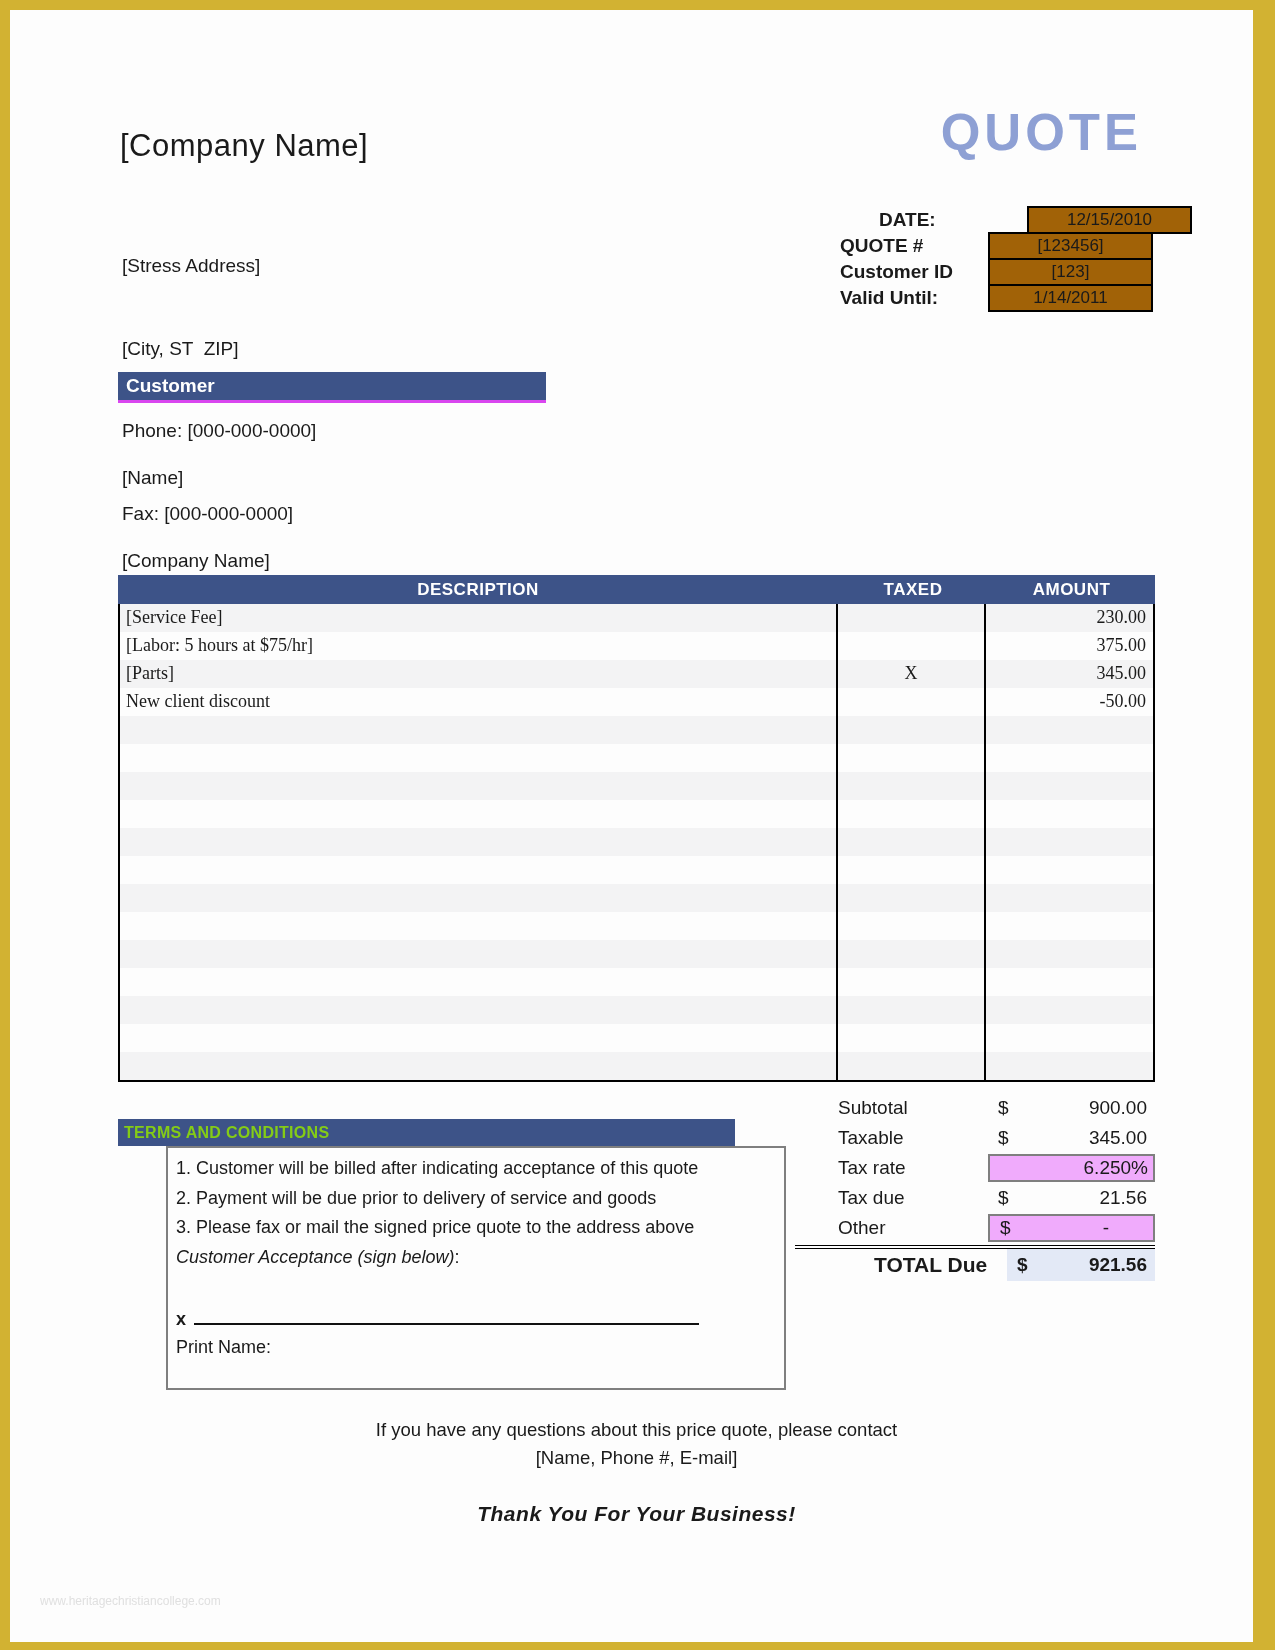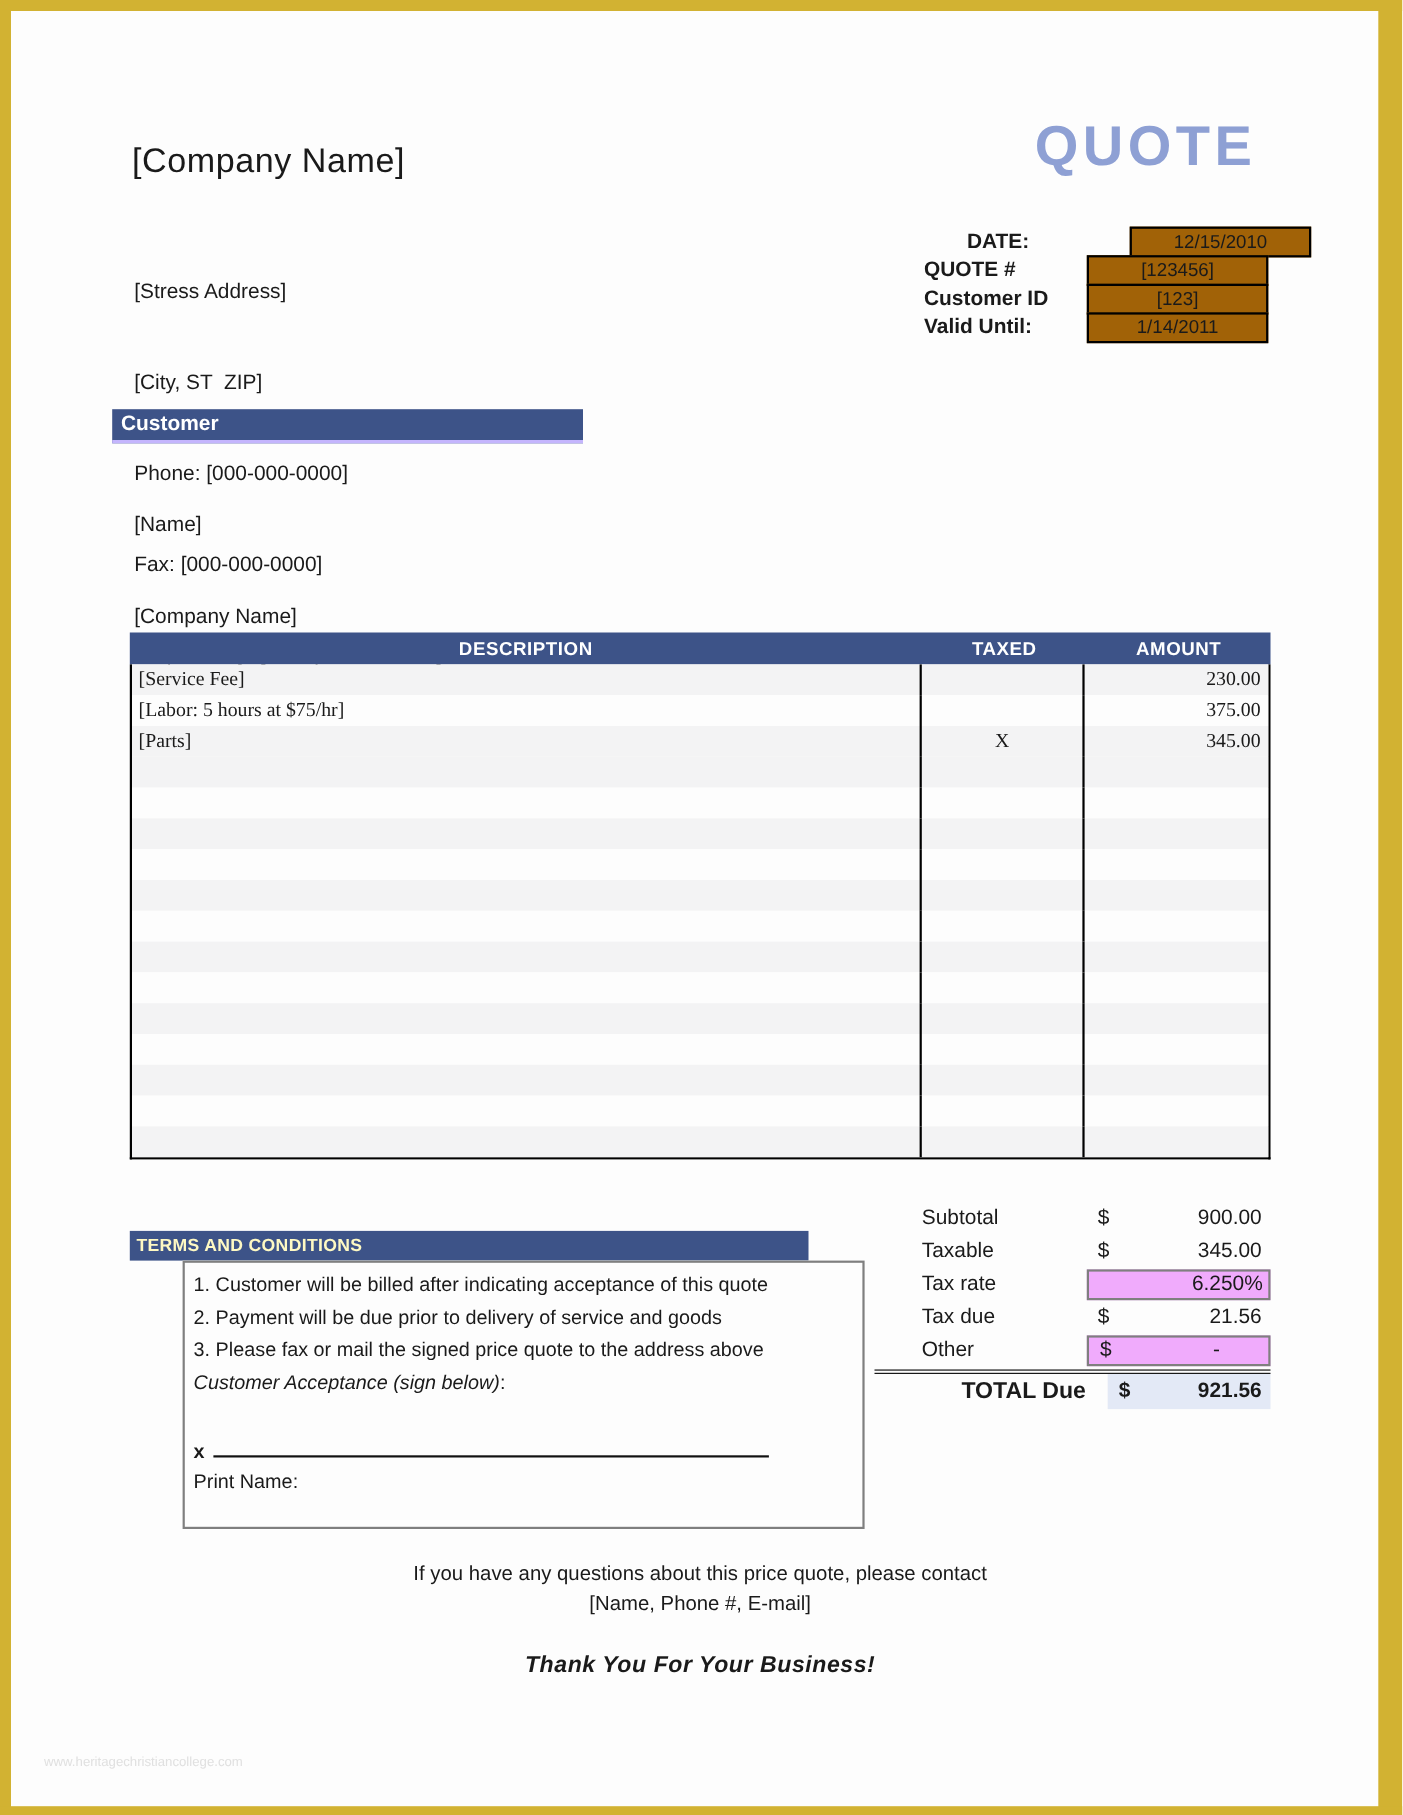--- a/index.html
+++ b/index.html
@@ -25,22 +25,22 @@
 
   
   .meta-block{position:absolute;left:840px;top:206px;}
   .meta-row{display:flex;height:28px;align-items:center;margin-top:-2px;}
   .meta-row:first-child{margin-top:0;margin-left:39px;}
   .meta-label{width:148px;font-weight:bold;font-size:19px;}
   .meta-box{width:165px;height:28px;border:2px solid #000;box-sizing:border-box;
             display:flex;align-items:center;justify-content:center;font-size:17px;background:#a16207;}
 
   
-  .cust-bar{position:absolute;left:102px;top:372px;width:420px;height:28px;background:#3d5388;
-            border-bottom:3px solid #c4b5fd;color:#fff;font-weight:bold;font-size:19px;
+  .cust-bar{position:absolute;left:118px;top:372px;width:420px;height:28px;background:#3d5388;
+            border-bottom:3px solid #d946ef;color:#fff;font-weight:bold;font-size:19px;
             line-height:28px;padding-left:8px;box-sizing:content-box;}
   .cust-lines{position:absolute;left:122px;top:409px;font-size:19px;line-height:27.5px;white-space:pre-wrap;}
 
   
   .items{position:absolute;left:118px;top:575px;width:1037px;}
   .items-header{display:flex;height:29px;background:#3d5388;color:#fff;font-weight:bold;font-size:17px;}
   .ih-cell{display:flex;align-items:center;justify-content:center;letter-spacing:.5px;}
   .ih-desc{width:720px;}
   .ih-taxed{width:150px;}
   .ih-amount{width:167px;}
@@ -63,21 +63,21 @@
   .t-amt.pct{padding-right:5px;}
   .t-amt.dash{padding-right:44px;}
   .t-sep{position:absolute;left:-43px;width:360px;border-top:4px double #000;margin-top:2px;}
   .t-row.total{margin-top:6px;height:32px;margin-left:36px;}
   .t-row.total .t-label{font-size:21px;font-weight:bold;}
   .t-row.total .t-val{background:#e3e9f6;height:32px;}
   .t-row.total .t-cur,.t-row.total .t-amt{font-weight:bold;}
 
   
   .terms-bar{position:absolute;left:118px;top:1119px;width:611px;height:27px;background:#3d5388;
-             color:#fef9c3;font-weight:bold;font-size:16px;line-height:27px;padding-left:6px;letter-spacing:.3px;}
+             color:#84cc16;font-weight:bold;font-size:16px;line-height:27px;padding-left:6px;letter-spacing:.3px;}
   .terms-box{position:absolute;left:118px;top:1146px;width:620px;height:244px;border:2px solid #7f7f7f;
              box-sizing:border-box;padding:6px 0 0 8px;background:#fdfdfd;margin-left:48px;}
   .terms-line{font-size:18px;line-height:29.5px;}
   .accept-line{font-size:18px;line-height:29.5px;font-style:italic;}
   .accept-line .colon{font-style:normal;}
   .sig-row{margin-top:34px;font-size:18px;font-weight:bold;line-height:26px;}
   .sig-underline{display:inline-block;width:505px;height:13px;border-bottom:2px solid #111;margin-left:8px;}
   .print-name{font-size:18px;line-height:30px;}
 
   
@@ -149,20 +149,25 @@
         <div class="item-row">
           <div class="cell cell-description">[Labor: 5 hours at $75/hr]</div>
           <div class="cell cell-taxed"></div>
           <div class="cell cell-amount">375.00</div>
         </div>
         <div class="item-row striped">
           <div class="cell cell-description">[Parts]</div>
           <div class="cell cell-taxed">X</div>
           <div class="cell cell-amount">345.00</div>
         </div>
+        <div class="item-row">
+          <div class="cell cell-description">New client discount</div>
+          <div class="cell cell-taxed"></div>
+          <div class="cell cell-amount">-50.00</div>
+        </div>
         <div class="item-row striped">
           <div class="cell cell-description"></div>
           <div class="cell cell-taxed"></div>
           <div class="cell cell-amount"></div>
         </div>
         <div class="item-row">
           <div class="cell cell-description"></div>
           <div class="cell cell-taxed"></div>
           <div class="cell cell-amount"></div>
         </div>

